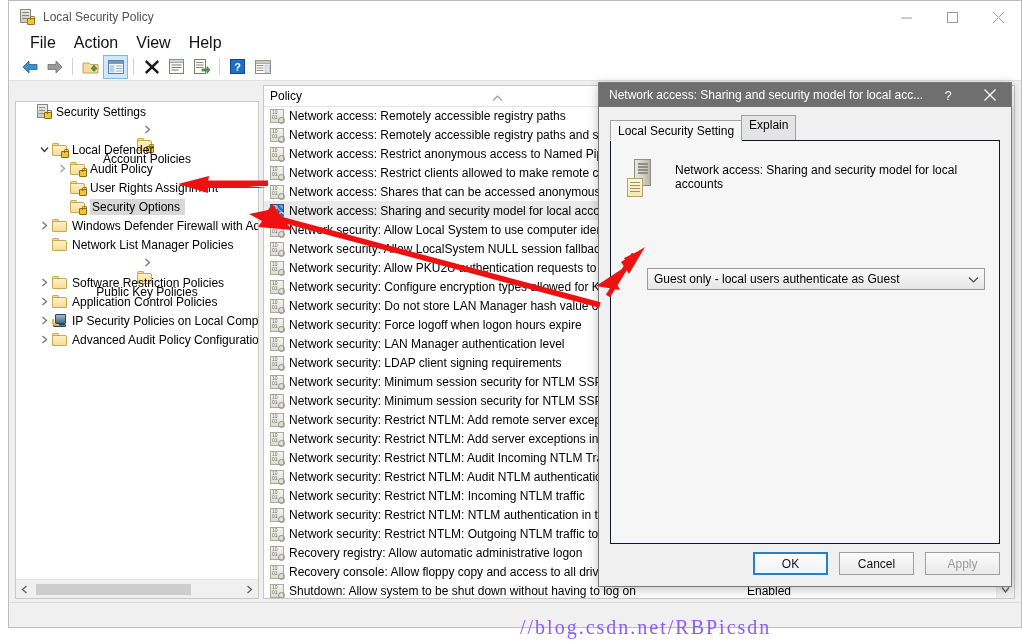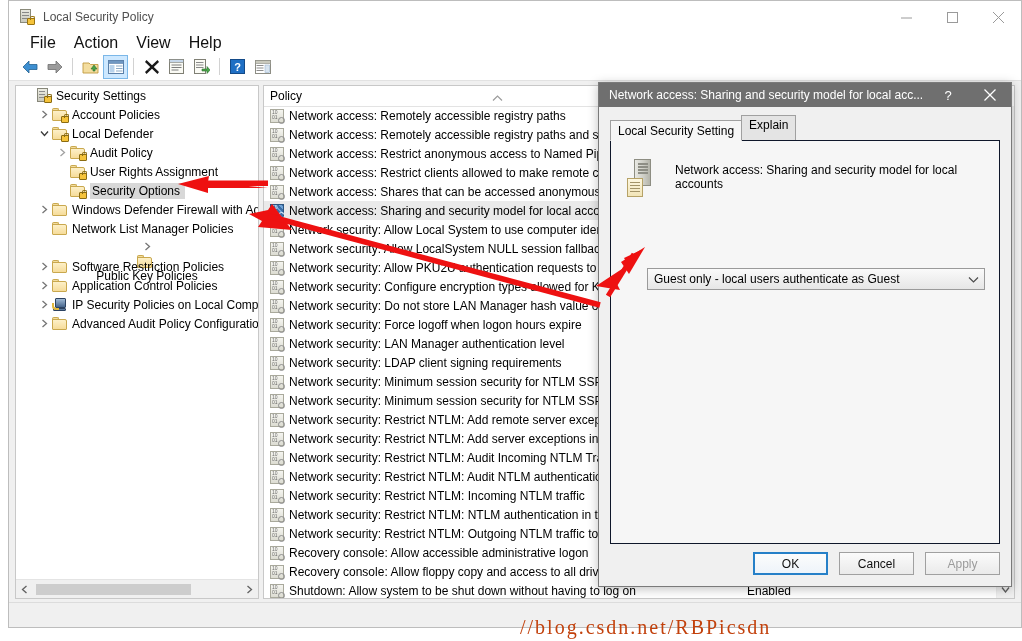--- a/index.html
+++ b/index.html
@@ -137,21 +137,21 @@
 
   
   #body-area {
     position: absolute;
     left: 0; top: 80px;
     right: 0; bottom: 24px;
     background: #f0f0f0;
   }
   #tree-pane {
     position: absolute;
-    left: 6px; top: 4px;
+    left: 6px; top: 20px;
     width: 244px; bottom: 4px;
     background: #ffffff;
     border: 1px solid #c8c8c8;
     box-sizing: border-box;
     overflow: hidden;
   }
   #tree-scroll {
     position: absolute;
     left: 0; top: 0; right: 0; bottom: 18px;
     overflow: hidden;
@@ -592,21 +592,21 @@
     position: absolute;
     pointer-events: none;
   }
 
   
   #watermark {
     position: absolute;
     left: 520px; bottom: 2px;
     font-family: "Liberation Serif", serif;
     font-size: 20px;
-    color: #c2410c;
+    color: #8b5cf6;
     letter-spacing: 2px;
     white-space: nowrap;
   }
 </style>
 </head>
 <body>
 
 <div id="app-window">
 
   <div id="title-bar">
@@ -721,21 +721,21 @@
         <div class="tree-row" style="padding-left:4px;">
           <span class="chev"></span>
           <span class="tree-icon ico-root">
               <span class="rbody"></span>
               <span class="rlines"></span>
               <span class="rlock"></span>
             </span>
           <span class="tree-label">Security Settings</span>
         </div>
 
-        <div class="tree-row" style="padding-left:20px;">
+        <div class="tree-row" style="padding-left:20px;flex-direction:column;">
           <span class="chev">
               <svg width="7" height="9" viewBox="0 0 7 9">
                 <polyline points="1.5,1 5.5,4.5 1.5,8" fill="none" stroke="#757575" stroke-width="1.3"></polyline>
               </svg>
             </span>
           <span class="tree-icon ico-folder locked">
               <span class="ftab"></span>
               <span class="fbody"></span>
               <span class="flock"></span>
             </span>
@@ -1068,21 +1068,21 @@
             <span class="pol-icon">
               <span class="mag"></span>
             </span>
             <span class="pol-name">Network security: Restrict NTLM: Outgoing NTLM traffic to r</span>
             <span class="pol-setting"></span>
           </div>
         <div class="lrow">
             <span class="pol-icon">
               <span class="mag"></span>
             </span>
-            <span class="pol-name">Recovery console: Allow accessible administrative logon</span>
+            <span class="pol-name">Recovery registry: Allow automatic administrative logon</span>
             <span class="pol-setting"></span>
           </div>
         <div class="lrow">
             <span class="pol-icon">
               <span class="mag"></span>
             </span>
             <span class="pol-name">Recovery console: Allow floppy copy and access to all drives</span>
             <span class="pol-setting"></span>
           </div>
         <div class="lrow">

